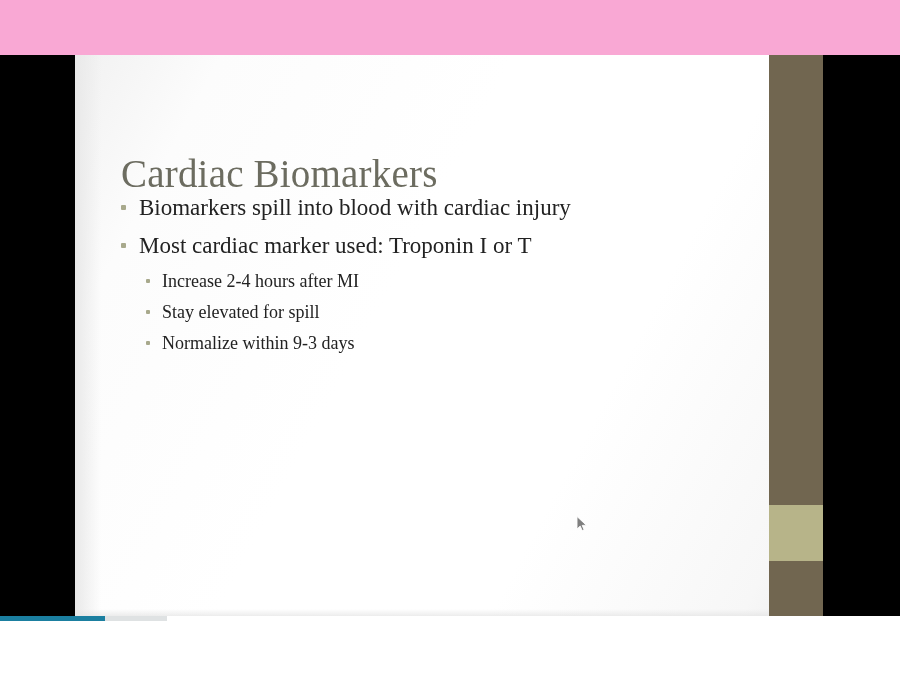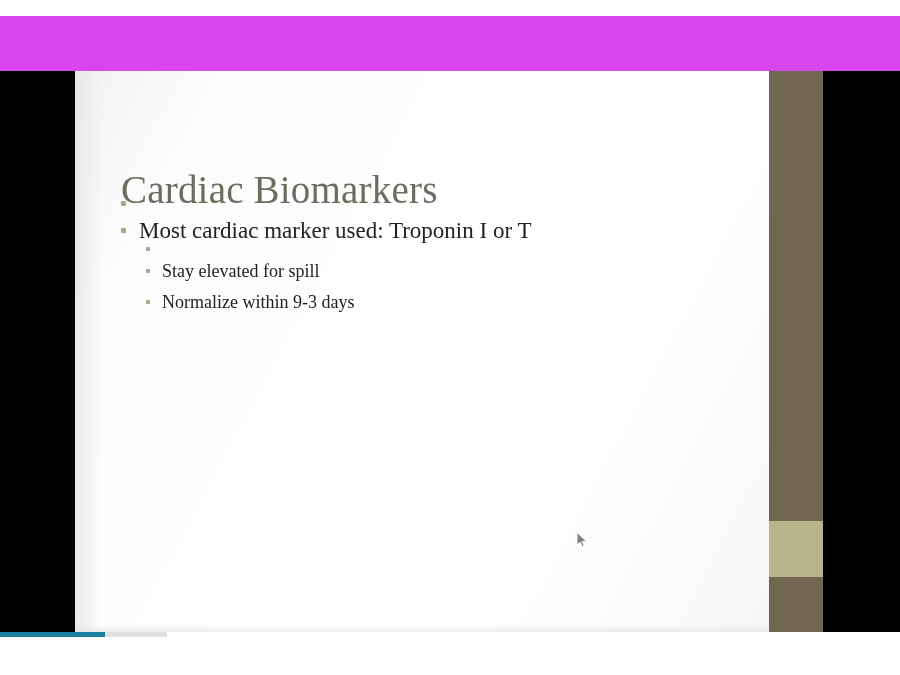--- a/index.html
+++ b/index.html
@@ -11,24 +11,24 @@
     width: 900px;
     height: 675px;
     overflow: hidden;
     font-family: "Liberation Serif", serif;
   }
 
   
   #player {
     position: absolute;
     left: 0;
-    top: 16px;
+    top: 0;
     width: 900px;
     height: 475px;
-    background: #d946ef;
+    background: #f9a8d4;
   }
 
   
   #video-frame {
     position: absolute;
     left: 0;
     top: 55px;
     width: 900px;
     height: 564px;
     background: #000000;
@@ -210,27 +210,29 @@
       <div id="slide-bottom-shade"></div>
 
       <div id="deco-band"></div>
       <div id="deco-accent"></div>
 
       <div id="slide-title">Cardiac Biomarkers</div>
 
       <div id="bullet-list">
           <div class="bullet-row level-1">
             <span class="bullet-marker"></span>
+            <span class="bullet-text">Biomarkers spill into blood with cardiac injury</span>
           </div>
           <div class="bullet-row level-1">
             <span class="bullet-marker"></span>
             <span class="bullet-text">Most cardiac marker used: Troponin I or T</span>
           </div>
           <div class="bullet-row level-2">
             <span class="bullet-marker"></span>
+            <span class="bullet-text">Increase 2-4 hours after MI</span>
           </div>
           <div class="bullet-row level-2">
             <span class="bullet-marker"></span>
             <span class="bullet-text">Stay elevated for spill</span>
           </div>
           <div class="bullet-row level-2">
             <span class="bullet-marker"></span>
             <span class="bullet-text">Normalize within 9-3 days</span>
           </div>
         </div>

